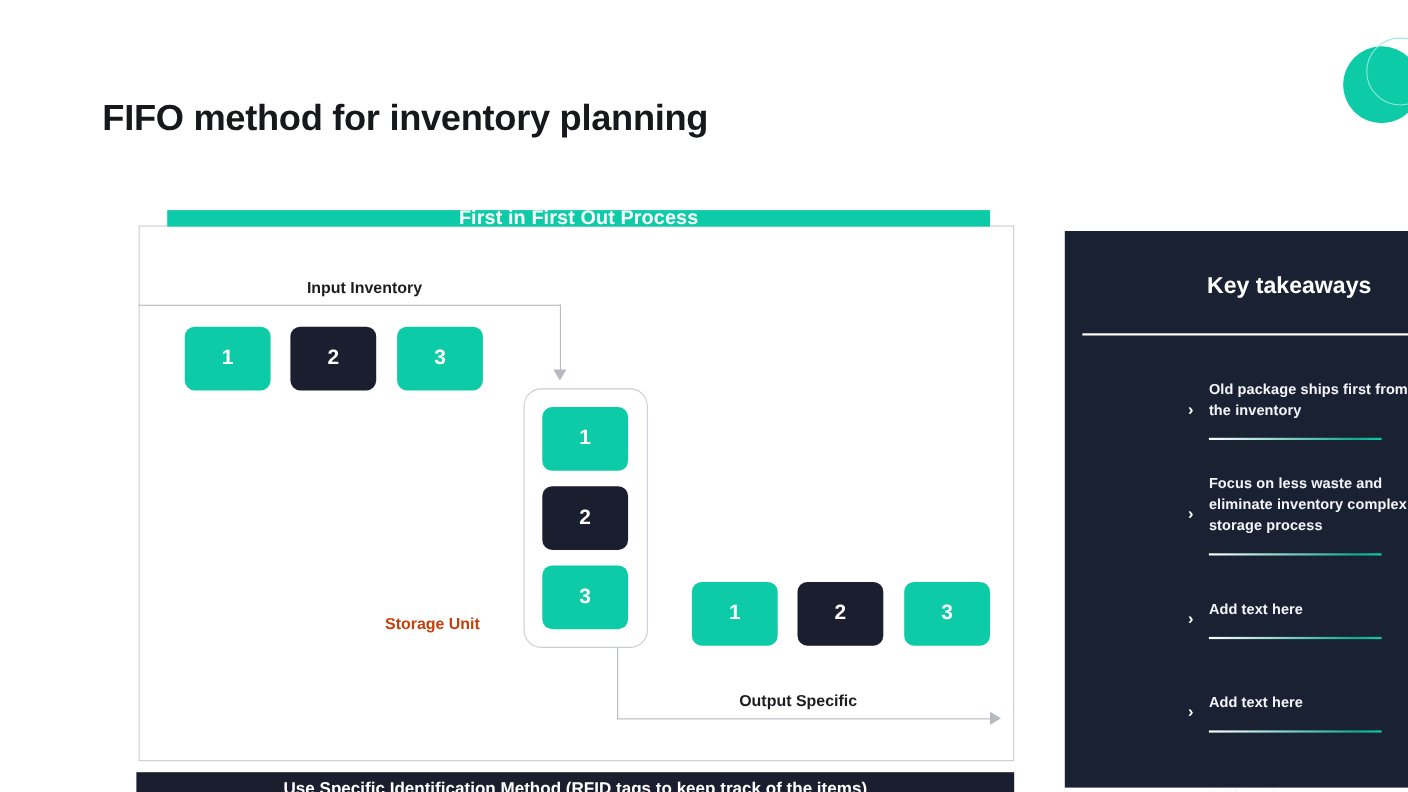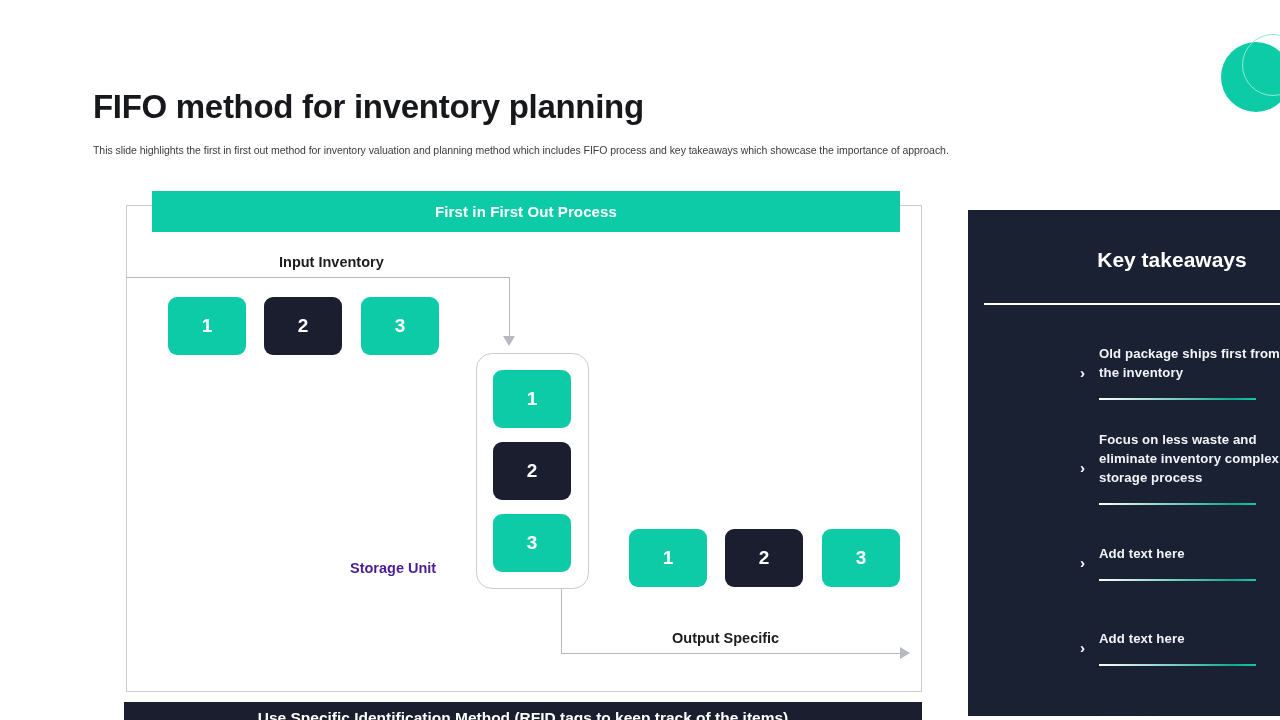--- a/index.html
+++ b/index.html
@@ -43,24 +43,24 @@
   }
 
   
   .process-frame {
     position: absolute; left: 62px; top: 141px;
     width: 796px; height: 487px;
     border: 1px solid #c9cdd4; background: #fff;
   }
   .process-banner {
     position: absolute; left: 88px; top: 127px;
-    width: 748px; height: 41px;
+    width: 748px; height: 15px;
     background: #0ECBA8;
     display: flex; align-items: center; justify-content: center;
-    color: #ffffff; font-size: 15px; font-weight: 700;
+    color: #ffffff; font-size: 18px; font-weight: 700;
     letter-spacing: 0.1px;
   }
 
   
   .input-line-h {
     position: absolute; left: 62px; top: 213px;
     width: 384px; height: 1px; background: #b6b9bf;
   }
   .input-line-v {
     position: absolute; left: 445px; top: 213px;
@@ -73,21 +73,21 @@
     border-right: 6px solid transparent;
     border-top: 10px solid #b6b9bf;
   }
   .label-input-inventory {
     position: absolute; left: 209px; top: 190px;
     font-size: 14.5px; font-weight: 700; color: #1d1d1f;
     background: #fff; padding: 0 6px;
   }
   .label-storage-unit {
     position: absolute; left: 286px; top: 496px;
-    font-size: 14.5px; font-weight: 700; color: #4c1d95;
+    font-size: 14.5px; font-weight: 700; color: #c2410c;
   }
   .label-output-inventory {
     position: absolute; left: 602px; top: 566px;
     font-size: 14.5px; font-weight: 700; color: #1d1d1f;
     background: #fff; padding: 0 6px;
   }
 
   
   .output-line-v {
     position: absolute; left: 497px; top: 525px;
@@ -194,21 +194,20 @@
 </head>
 <body>
 
 <div class="slide">
 
   <div class="deco-top-right"></div>
   <div class="deco-top-right-ring"></div>
   <div class="deco-bottom-left"></div>
 
   <div class="page-title">FIFO method for inventory planning</div>
-  <div class="page-subtitle">This slide highlights the first in first out method for inventory valuation and planning method which includes FIFO process and key takeaways which showcase the importance of approach.</div>
 
   <div class="process-frame"></div>
 
   <div class="input-line-h"></div>
   <div class="input-line-v"></div>
   <div class="input-arrow"></div>
 
   <div class="output-line-v"></div>
   <div class="output-line-h"></div>
   <div class="output-arrow"></div>

